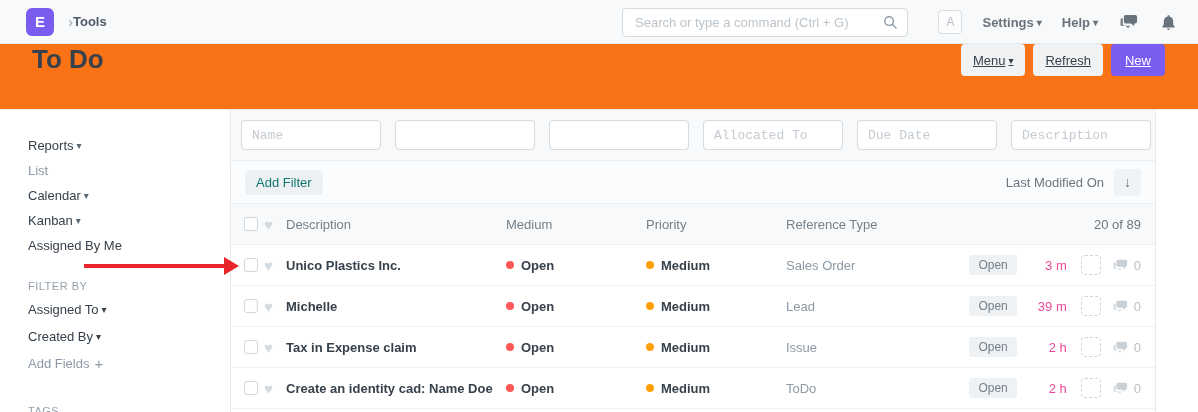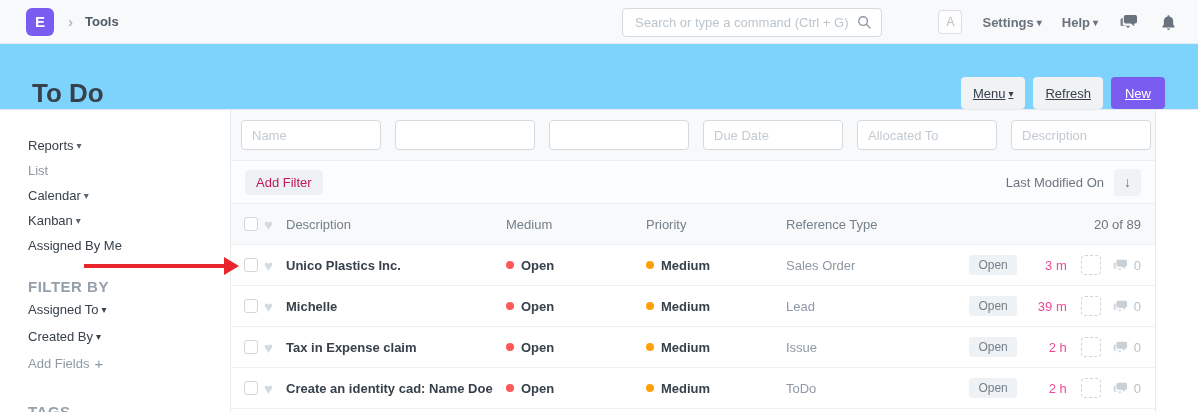--- a/index.html
+++ b/index.html
@@ -5,66 +5,66 @@
   * { margin:0; padding:0; box-sizing:border-box; }
   html,body { width:1198px; height:412px; overflow:hidden; background:#fff;
     font-family:"Liberation Sans", sans-serif; font-size:13px; color:#36414c; }
 
   
   .navbar { position:absolute; left:0; top:0; width:1198px; height:44px;
     background:#f8f9fa; border-bottom:1px solid #e8ebee; display:flex; align-items:center; }
   .logo { width:28px; height:28px; margin-left:26px; border-radius:6px; background:#7a5cf0;
     color:#fff; font-weight:700; font-size:15px; display:flex; align-items:center; justify-content:center; }
   .crumb-chev { margin-left:14px; color:#b3bbc3; font-size:15px; font-weight:700; }
-  .crumb { margin-left:12px; color:#4c5a67; font-weight:700; }
-  .search-wrap { position:absolute; left:622px; top:8px; width:260px; height:29px; background:#fff;
+  .crumb { color:#4c5a67; font-weight:700; }
+  .search-wrap { position:absolute; left:622px; top:8px; width:286px; height:29px; background:#fff;
     border:1px solid #d4dade; border-radius:4px; display:flex; align-items:center; }
   .search-wrap input { border:none; outline:none; flex:1; height:100%; padding:0 8px 0 12px;
     font-family:inherit; font-size:13px; color:#36414c; background:transparent; }
   .search-wrap input::placeholder { color:#bcc5cc; }
   .search-icon { margin-right:9px; display:flex; }
   .nav-right { position:absolute; right:22px; top:0; height:44px; display:flex; align-items:center; }
   .avatar { width:24px; height:24px; border:1px solid #d8dee3; border-radius:4px; background:#fdfdfe;
     color:#b6bec6; font-size:12px; display:flex; align-items:center; justify-content:center; }
   .nav-item { margin-left:20px; color:#69737d; font-weight:700; cursor:default; }
   .caret { font-size:10px; color:inherit; margin-left:3px; vertical-align:1px; }
   .nav-ic { margin-left:22px; display:flex; }
 
   
-  .page-head { position:absolute; left:0; top:44px; width:1198px; height:66px; background:#7dd3fc;
-    border-bottom:1px solid #e8ebee; display:flex; align-items:flex-end; }
+  .page-head { position:absolute; left:0; top:44px; width:1198px; height:66px; background:#f97316;
+    border-bottom:1px solid #e8ebee; display:flex; align-items:flex-start; }
   .page-title { margin-left:32px; font-size:26px; font-weight:600; color:#36414c; }
   .head-actions { margin-left:auto; margin-right:33px; display:flex; gap:8px; }
   .btn { height:32px; padding:0 12px; border:none; border-radius:4px; font-family:inherit;
     font-size:13px; display:flex; align-items:center; cursor:pointer;text-decoration:underline; }
   .btn-default { background:#f0f2f4; color:#36414c; }
   .btn-primary { background:#7a5cf0; color:#fff; padding:0 14px; }
 
   
   .sidebar { position:absolute; left:0; top:110px; width:230px; bottom:0; padding:23px 0 0 28px; }
   .side-item { height:25px; display:flex; align-items:center; color:#36414c; cursor:pointer; }
   .side-item.muted { color:#8d99a6; }
   .side-item .caret { color:#5a6672; }
-  .side-label-sm { font-size:15px; letter-spacing:.5px; color:#95a0ab; font-weight:700;
+  .side-label-sm { font-size:11px; letter-spacing:.5px; color:#95a0ab; font-weight:400;
     margin-top:18px; height:20px; display:flex; align-items:center; }
   .side-filter { height:27px; display:flex; align-items:center; color:#36414c; cursor:pointer; }
   .plus { color:#8d99a6; margin-left:5px; font-size:15px; }
   .tags-label { margin-top:24px; }
 
   
   .main { position:absolute; left:230px; top:110px; width:926px; bottom:0;
     border-left:1px solid #e8ebee; border-right:1px solid #e8ebee; background:#fff; }
   .filter-row { height:51px; background:#f7f9fb; border-bottom:1px solid #edf0f2;
-    display:flex; align-items:center; padding-left:10px; gap:14px; }
+    display:flex; align-items:center; padding-left:10px; gap:14px;font-family:Liberation Mono, monospace; }
   .filter-row input { width:140px; height:30px; border:1px solid #d4dade; border-radius:4px;
     background:#fff; padding:0 10px; font-family:inherit; font-size:13px; color:#36414c; outline:none; }
   .filter-row input::placeholder { color:#c3cbd2; }
   .actions-row { height:43px; background:#fbfcfd; border-bottom:1px solid #edf0f2;
     display:flex; align-items:center; padding:0 14px; }
-  .add-filter { background:#eef1f4; color:#be185d; border-radius:4px; padding:5px 11px; cursor:pointer; }
+  .add-filter { background:#eef1f4; color:#0f766e; border-radius:4px; padding:5px 11px; cursor:pointer; }
   .sort-area { margin-left:auto; display:flex; align-items:center; }
   .sort-label { color:#6c7680; }
   .sort-btn { width:27px; height:27px; margin-left:10px; background:#f0f3f6; border-radius:4px;
     color:#6b7680; font-weight:700; font-size:14px; display:flex; align-items:center; justify-content:center; cursor:pointer; }
 
   .list-header { height:41px; background:#f7f9fa; border-bottom:1px solid #edf0f2;
     display:flex; align-items:center; padding:0 14px 0 13px; color:#74808a; }
   .lrow { height:41px; border-bottom:1px solid #eef1f3; display:flex; align-items:center;
     padding:0 14px 0 13px; background:#fff; }
 
@@ -189,22 +189,22 @@
 
   <div class="side-label-sm tags-label">TAGS</div>
 </div>
 
 <div class="main">
 
   <div class="filter-row">
     <input placeholder="Name" style="">
     <input placeholder="" style="">
     <input placeholder="" style="">
+    <input placeholder="Allocated To" style="">
     <input placeholder="Due Date" style="">
-    <input placeholder="Allocated To" style="">
     <input placeholder="Description" style="">
   </div>
 
   <div class="actions-row">
     <span class="add-filter">Add Filter</span>
     <span class="sort-area">
       <span class="sort-label">Last Modified On</span>
       <span class="sort-btn">
           <span>↓</span>
         </span>

